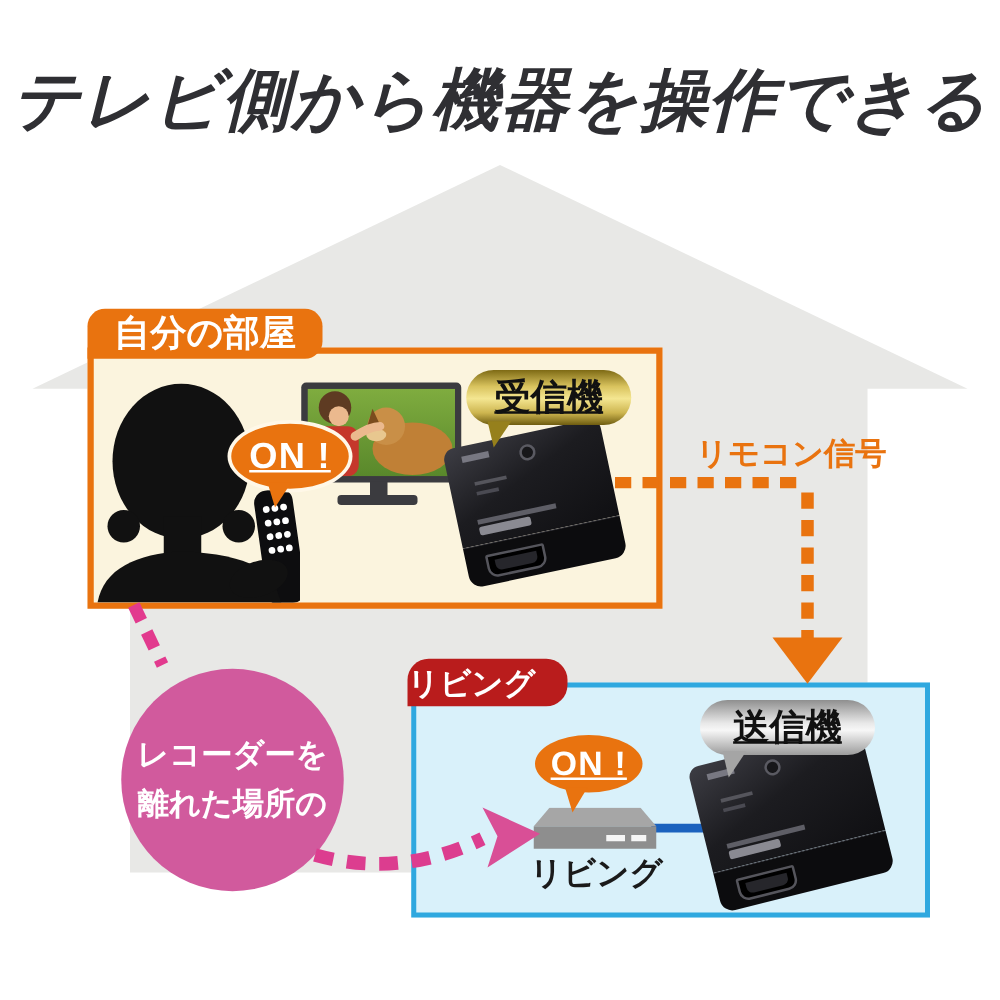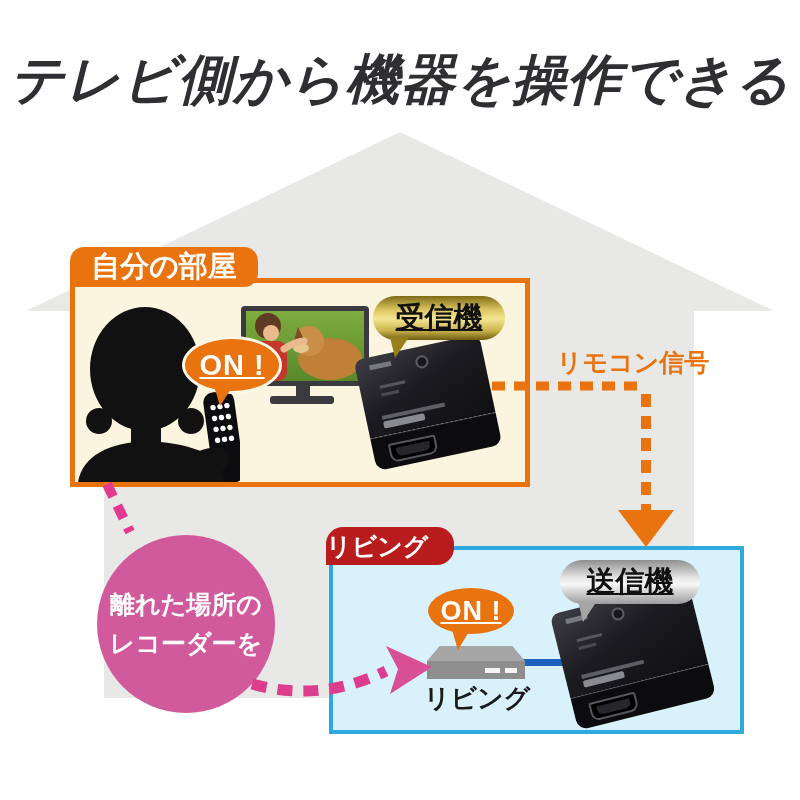--- a/index.html
+++ b/index.html
@@ -237,22 +237,22 @@
   </div>
 
   <svg class="overlay" width="800" height="800" viewBox="0 0 800 800">
     <path d="M492,386 H646" stroke="#E9730F" stroke-width="9" fill="none" stroke-dasharray="13 9"></path>
     <path d="M646,394 V512" stroke="#E9730F" stroke-width="10" fill="none" stroke-dasharray="13 9"></path>
     <polygon points="618,510 674,510 646,547" fill="#E9730F"></polygon>
   </svg>
   <div class="signal-label">リモコン信号</div>
 
   <div class="callout">
+    <span>レコーダーを</span>
     <span>離れた場所の</span>
-    <span>レコーダーを</span>
   </div>
 
   <svg class="overlay" width="800" height="800" viewBox="0 0 800 800">
     <path d="M107,484 L130,532" stroke="#E23A8E" stroke-width="10" fill="none" stroke-dasharray="14 10"></path>
     <path d="M252,684 Q320,703 386,671" stroke="#DC3D8F" stroke-width="11" fill="none" stroke-dasharray="15 11"></path>
     <polygon points="386,646 432,667 390,694 398,669" fill="#D94F96"></polygon>
   </svg>
 
   <div class="title">テレビ側から機器を操作できる</div>
 

